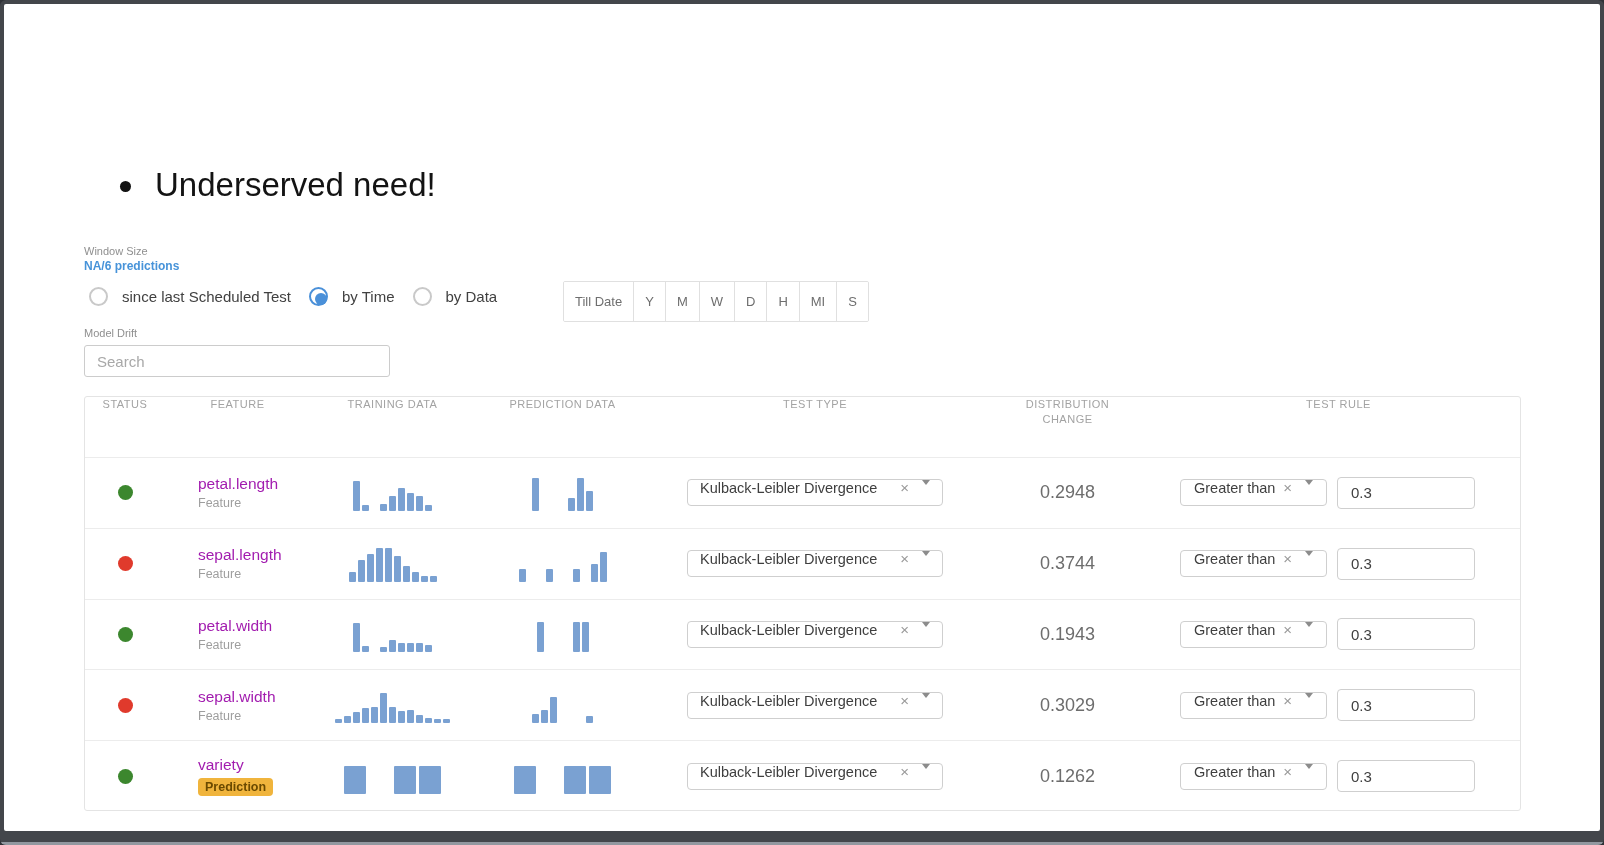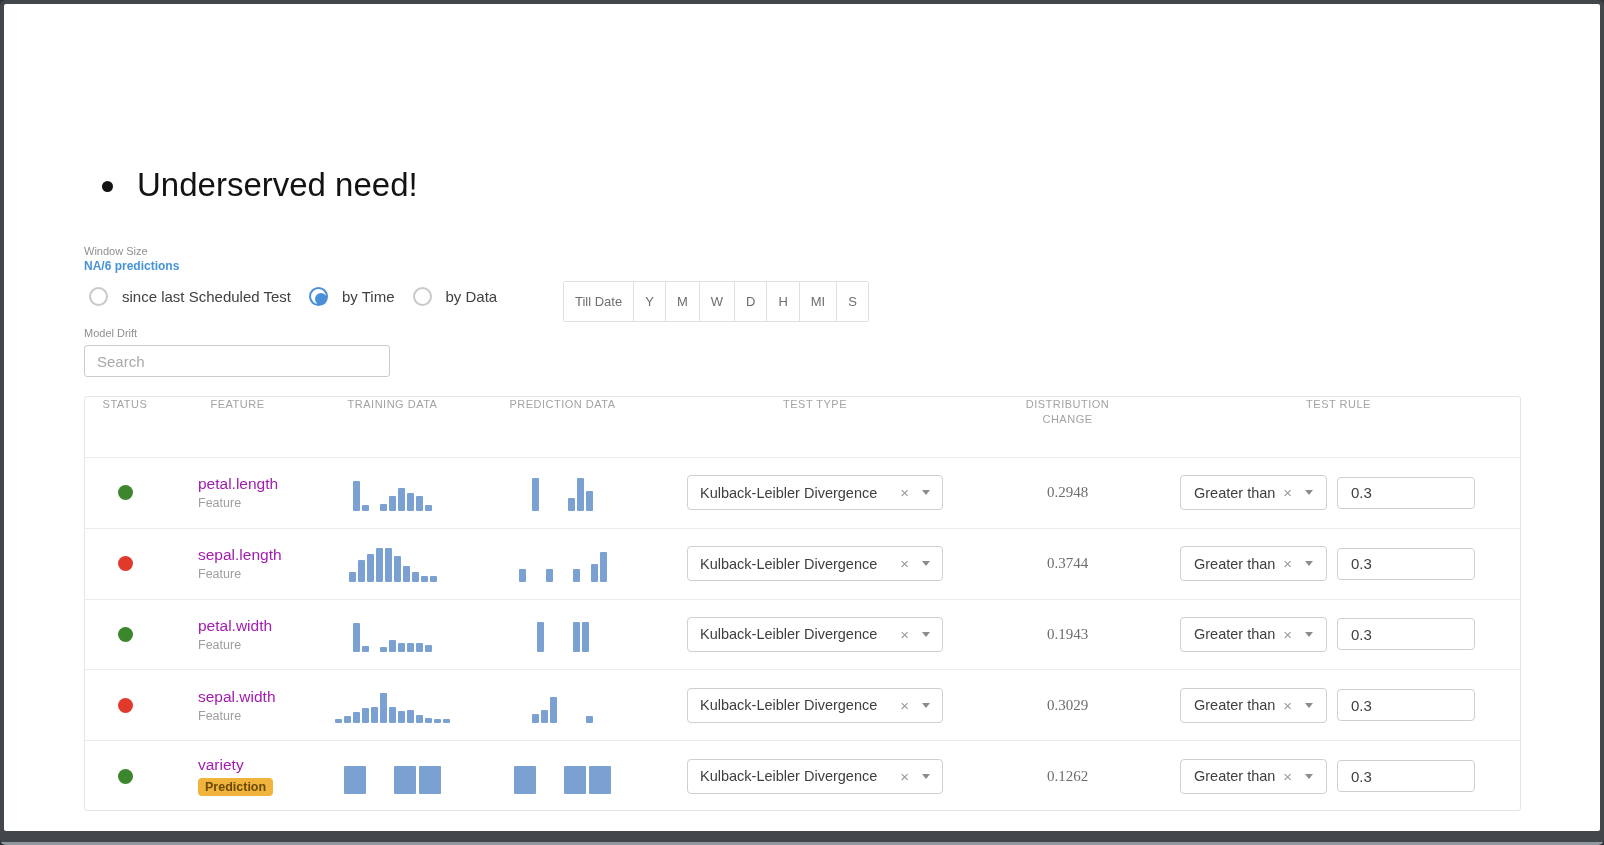--- a/index.html
+++ b/index.html
@@ -4,21 +4,21 @@
 <style>
   * { box-sizing: border-box; }
   body { margin:0; background:#2f3237; font-family:"Liberation Sans", sans-serif; }
   .frame { position:relative; width:1604px; height:845px; background:#43464b; border-radius:6px; overflow:hidden; }
   .page { position:absolute; left:4px; top:4px; width:1596px; height:827px; background:#ffffff; border-radius:2px; overflow:hidden; }
   .bottom-edge { position:absolute; left:0; bottom:0; width:100%; height:3px; background:#9298a0; }
 
   .title { position:absolute; left:0; top:2px; width:100%; text-align:center;
            font-size:61px; font-weight:bold; color:#262262; }
 
-  .bullet-row { position:absolute; left:98px; top:162px; display:flex; align-items:flex-start; gap:24px; }
+  .bullet-row { position:absolute; left:116px; top:162px; display:flex; align-items:flex-start; gap:24px; }
   .bullet-dot { width:11px; height:11px; background:#131313; border-radius:50%; margin-top:15px; flex:0 0 auto; }
   .bullet-text { font-size:33px; color:#131313; }
 
   .ws-label { position:absolute; left:80px; top:241px; font-size:11px; color:#8f8f8f;text-align:center; }
   .ws-value { position:absolute; left:80px; top:255px; font-size:12px; font-weight:bold; color:#4793d9; cursor:pointer; }
 
   .radio-group { position:absolute; left:85px; top:280px; display:flex; align-items:center; height:25px; }
   .radio-item { display:flex; align-items:center; margin-right:18px; cursor:pointer; }
   .radio-circle { width:19px; height:19px; border:2px solid #c9c9c9; border-radius:50%; margin-right:14px; position:relative; background:#fff; flex:0 0 auto; }
   .radio-item.checked .radio-circle { border-color:#4a90d9; }
@@ -53,32 +53,32 @@
   .feature-name { font-size:15.5px; color:#a21caf; }
   .feature-type { font-size:12.5px; color:#9e9e9e; margin-top:3px; }
   .pred-badge { font-size:12.5px; font-weight:bold; padding:2px 7px; border-radius:4px; margin-top:4px; }
 
   .hist { display:flex; align-items:flex-end; gap:2px; height:36px; }
   .bar { width:7px; border-radius:1px; flex:0 0 auto; }
   .bar.empty { background:transparent !important; }
   .hist.wide { gap:3px; }
   .hist.wide .bar { width:22px; }
 
-  .select-box { display:flex; align-items:center; height:35px; background:#fff; border:1px solid #cfcfcf;
+  .select-box { display:flex; height:27px; background:#fff; border:1px solid #cfcfcf;
                 border-radius:4px; cursor:pointer; }
   .sel-label { font-size:14.5px; color:#3f3f3f; white-space:nowrap; }
   .clear-x { margin-left:auto; color:#9a9a9a; font-size:15px; line-height:1; }
   .caret { width:0; height:0; border-left:4.5px solid transparent; border-right:4.5px solid transparent;
            border-top:5.5px solid #8c8c8c; margin-left:13px; flex:0 0 auto; }
   .tt-select { width:256px; padding:0 12px; }
   .rule-cell { justify-content:flex-start; padding-left:25px; gap:10px; }
   .rule-select { width:147px; padding:0 13px; }
   .rule-input { width:138px; height:32px; border:1px solid #cfcfcf; border-radius:4px; padding:0 13px;
                 font-size:15px; color:#3f3f3f; font-family:inherit; outline:none; background:#fff; }
-  .dist-value { font-size:15px; color:#6d6d6d;font-family:Liberation Serif, serif; }
+  .dist-value { font-size:18px; color:#6d6d6d; }
 </style>
 </head>
 <body>
 
 <div class="frame">
   <div class="page">
 
 
     <div class="bullet-row">
       <span class="bullet-dot"></span>

